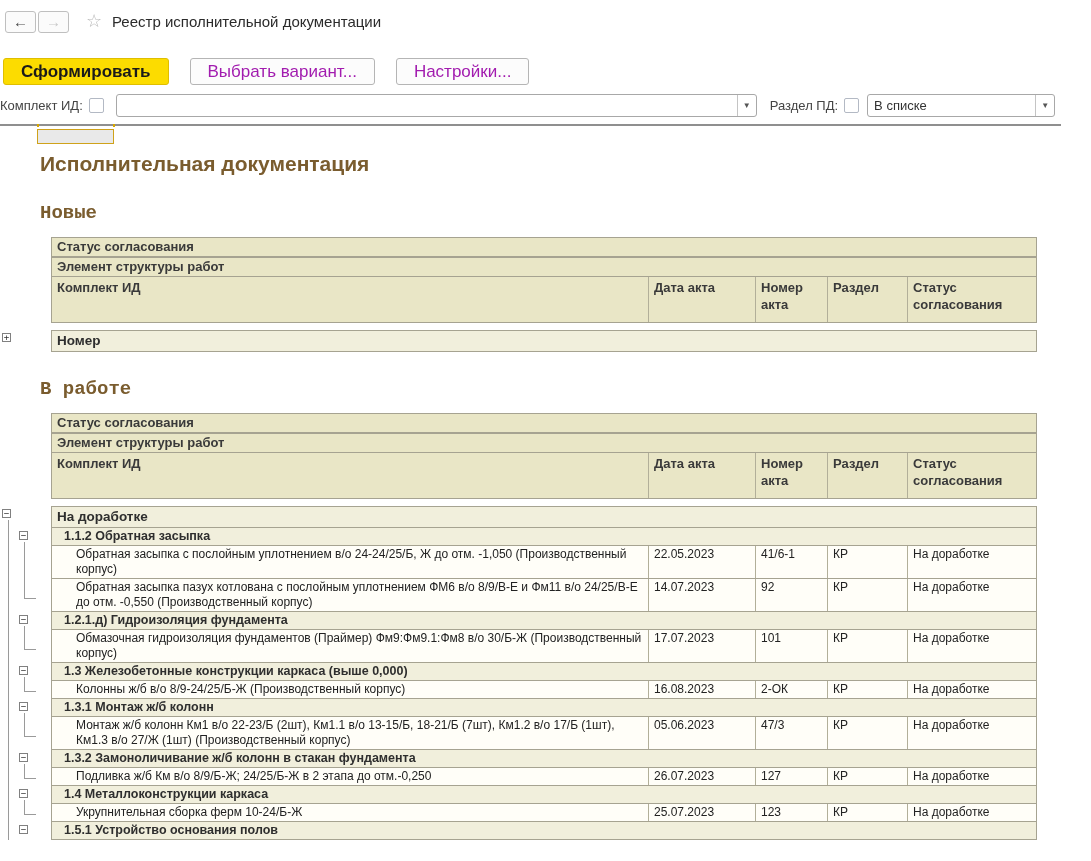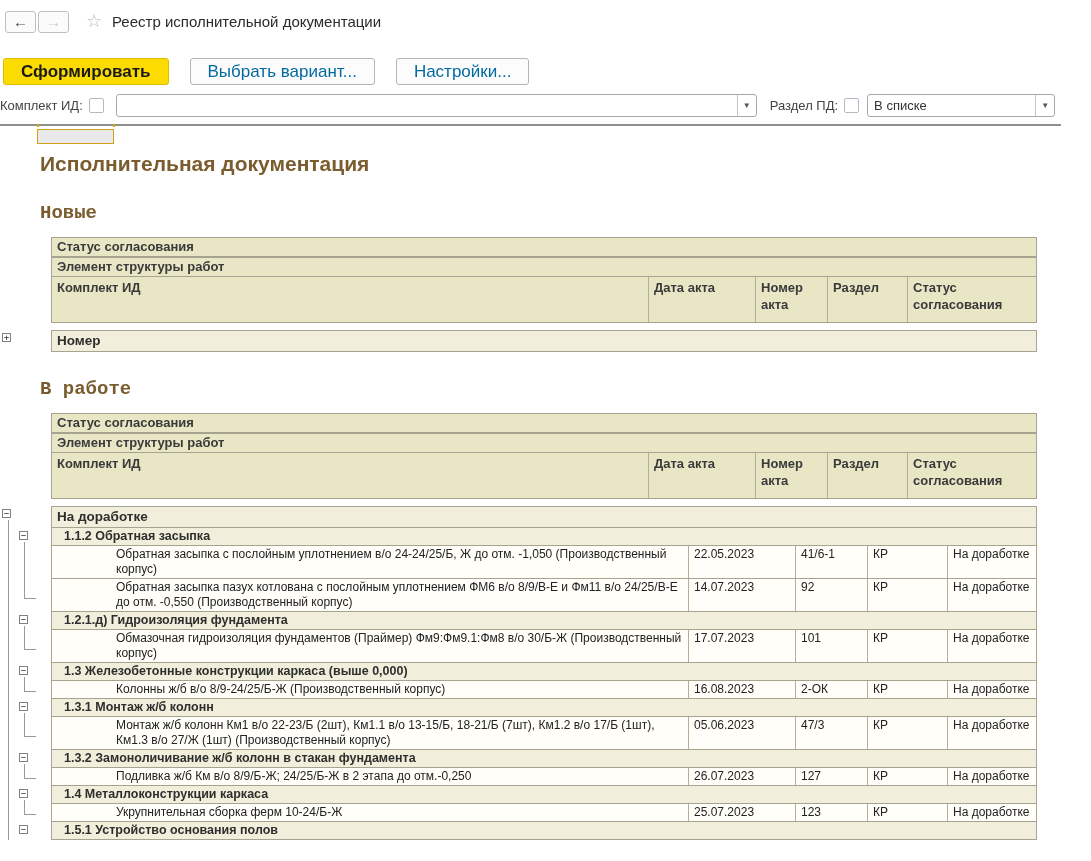--- a/index.html
+++ b/index.html
@@ -13,21 +13,21 @@
   .navbtn{position:absolute;top:11px;width:31px;height:22px;border:1px solid #bfbfbf;
     border-radius:3px;background:#fbfbfb;text-align:center;line-height:20px;font-size:15px;box-sizing:border-box;}
   .nav-back{left:5px;color:#4a4a4a;}
   .nav-fwd{left:38px;color:#c9c9c9;}
   .star{position:absolute;left:86px;top:10px;font-size:18px;color:#b8b8b8;}
   .page-title{position:absolute;left:112px;top:13px;font-size:15px;color:#2b2b2b;}
   .cmdbar{position:absolute;left:0;top:58px;display:flex;align-items:center;}
   .btn{height:27px;border-radius:3px;font-size:17px;display:inline-flex;align-items:center;
     padding:0 17px;box-sizing:border-box;cursor:default;}
   .btn-yellow{margin-left:3px;background:#fcdc00;border:1px solid #dfbe00;font-weight:bold;color:#1a1a1a;}
-  .btn-gray{margin-left:21px;background:#fcfcfc;border:1px solid #b5b5b5;color:#0369a1;}
+  .btn-gray{margin-left:21px;background:#fcfcfc;border:1px solid #b5b5b5;color:#a21caf;}
   .filterbar{position:absolute;left:0;top:94px;display:flex;align-items:center;font-size:13px;color:#444;}
   .cb{width:15px;height:15px;border:1px solid #b3b9c4;background:#fff;display:inline-block;
     border-radius:2px;margin:0 6px 0 6px;box-sizing:border-box;}
   .combo{height:23px;border:1px solid #a8a8a8;border-radius:3px;background:#fff;display:flex;
     align-items:center;box-sizing:border-box;}
   .combo .val{flex:1;padding:0 6px;font-size:13px;color:#333;overflow:hidden;white-space:nowrap;}
   .combo .dd{width:18px;height:100%;border-left:1px solid #c4c4c4;display:flex;align-items:center;
     justify-content:center;font-size:8px;color:#555;}
   .combo1{width:641px;}
   .combo2{width:188px;}
@@ -48,21 +48,21 @@
   .band .cell1{font-weight:bold;font-size:13px;color:#3a3a3a;padding:1px 5px;line-height:16px;}
   .colhead .rowbody{background:#e9e6c6;height:46px;}
   .colhead .c{border-right:1px solid #b2af99;font-weight:bold;font-size:13px;color:#3a3a3a;
     padding:2px 5px;box-sizing:border-box;line-height:17px;}
   .colhead .c:last-child{border-right:none;}
   .spacer .rowbody{background:#fff;height:7px;border:none;}
   .group .rowbody{background:#f1efdc;}
   .group .cell1{font-weight:bold;font-size:13.5px;color:#2e2e2e;padding:2px 5px;line-height:16px;}
   .sub .rowbody{background:#f1efdc;}
   .sub .cell1{font-weight:bold;font-size:12.5px;color:#2e2e2e;padding:1px 5px 1px 12px;line-height:15px;}
-  .data .rowbody{background:#fffef8;padding-left:40px;}
+  .data .rowbody{background:#fffef8;}
   .data .c{border-right:1px solid #b2af99;font-size:12px;color:#222;padding:1px 5px;
     box-sizing:border-box;line-height:15px;}
   .data .c:last-child{border-right:none;}
   .data .c.cname{padding-left:24px;}
   .cell1{width:100%;box-sizing:border-box;}
   
   .w0{width:597px;flex:0 0 597px;} .w1{width:107px;flex:0 0 107px;}
   .w2{width:72px;flex:0 0 72px;}  .w3{width:80px;flex:0 0 80px;}
   .w4{width:130px;flex:0 0 130px;}
   

